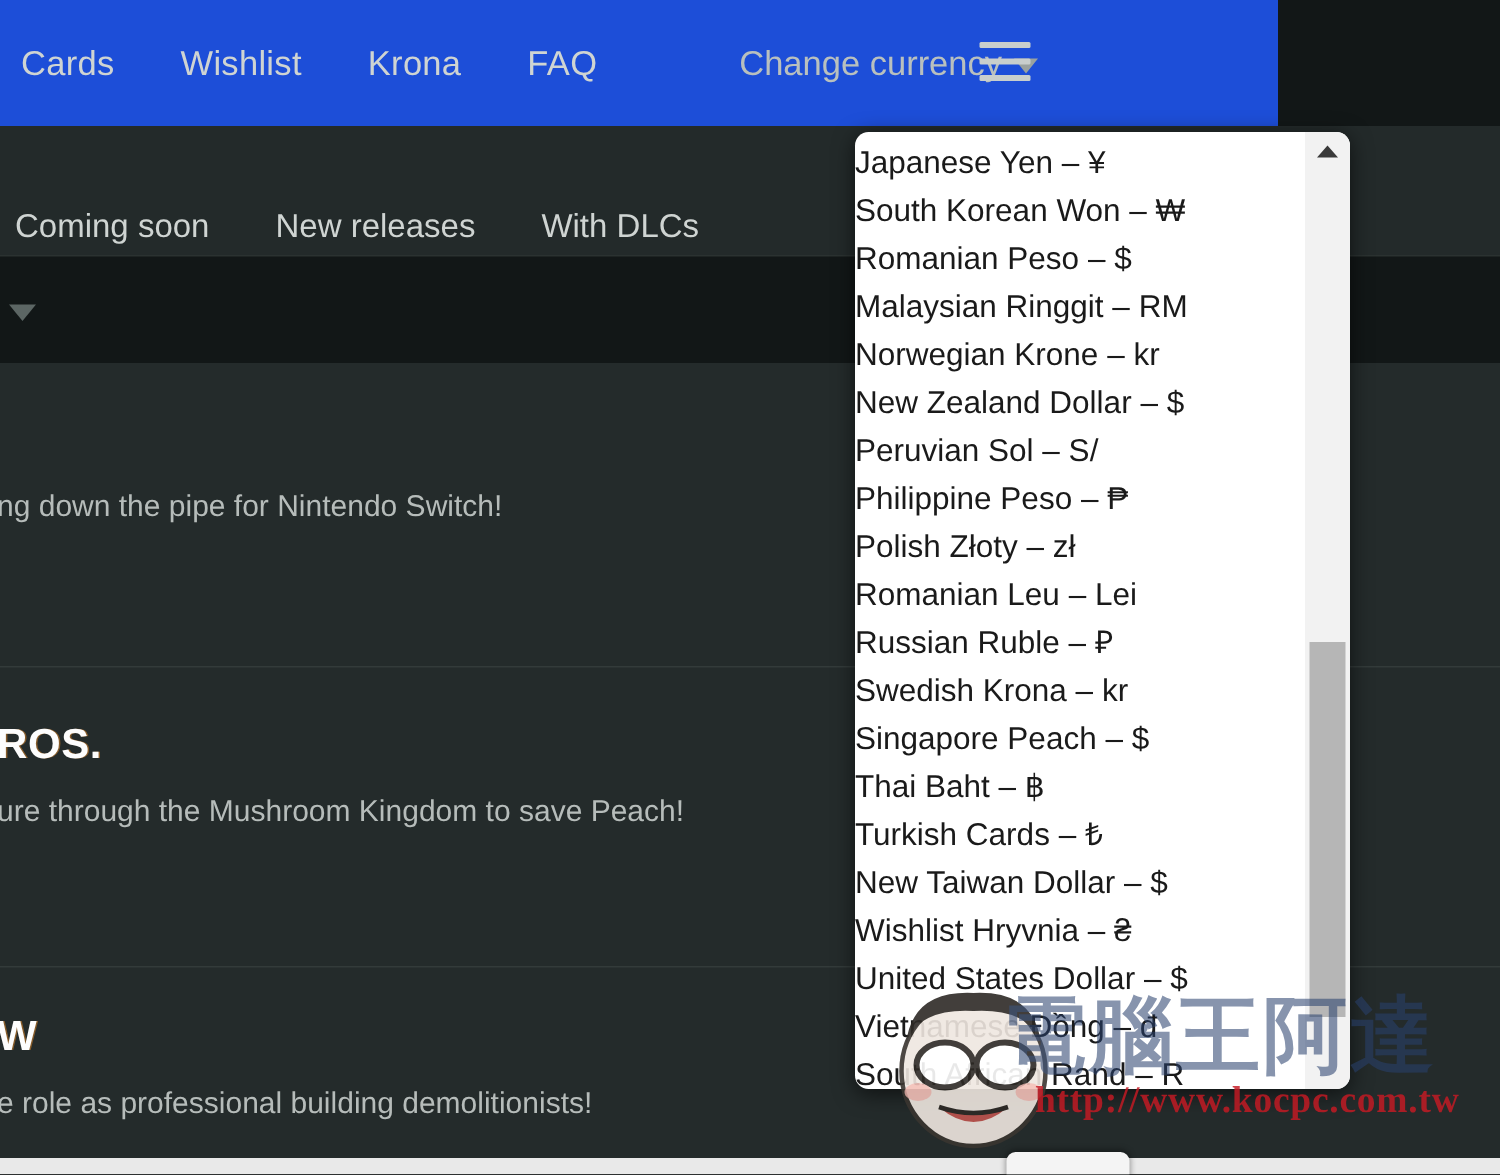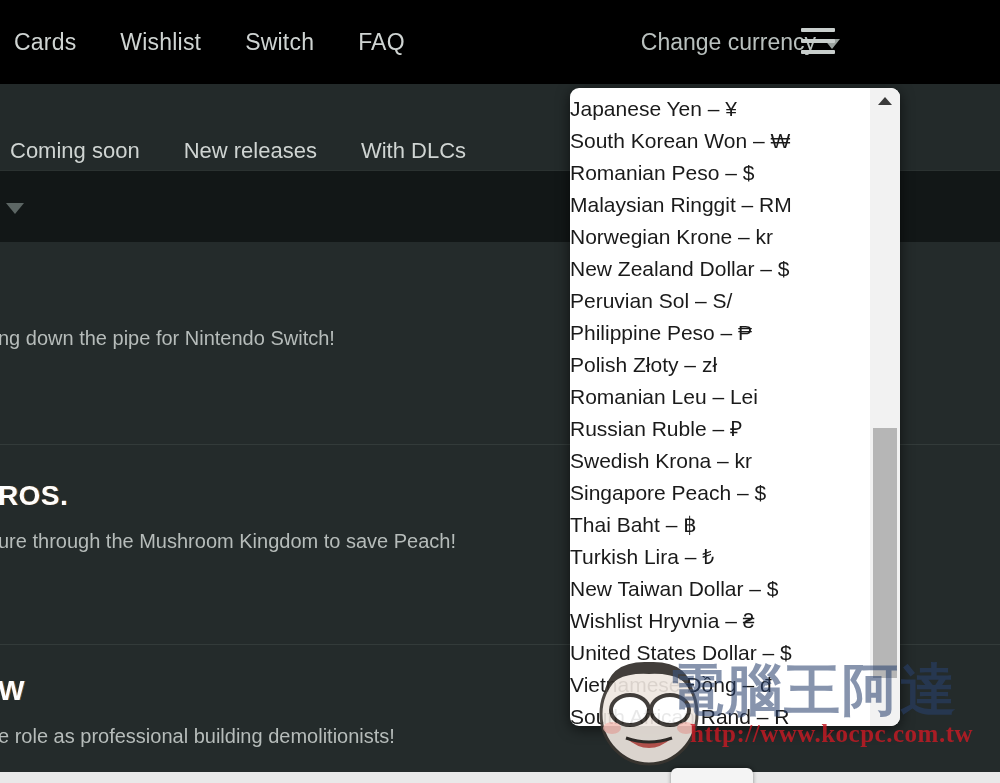--- a/index.html
+++ b/index.html
@@ -20,23 +20,23 @@
     position: absolute;
     inset: 0;
     background: #121717;
     overflow: hidden;
   }
 
   
   #topnav {
     position: absolute;
     left: 0; top: 0;
-    width: 1000px;
+    width: 852px;
     height: 84px;
-    background: #000000;
+    background: #1d4ed8;
     display: flex;
     align-items: center;
   }
   #topnav-left {
     display: flex;
     align-items: center;
     margin-left: -8px;
   }
   .topnav-link {
     color: #cfd4d2;
@@ -302,21 +302,21 @@
 </style>
 </head>
 <body>
 
 <div id="page">
 
   <div id="topnav">
     <div id="topnav-left">
       <span class="topnav-link">Cards</span>
       <span class="topnav-link">Wishlist</span>
-      <span class="topnav-link">Switch</span>
+      <span class="topnav-link">Krona</span>
       <span class="topnav-link">FAQ</span>
     </div>
 
     <div id="topnav-right">
       <div id="change-currency">
         <span>Change currency</span>
         <span class="caret-down"></span>
       </div>
     </div>
 
@@ -366,21 +366,21 @@
       <div class="currency-item">Norwegian Krone – kr</div>
       <div class="currency-item">New Zealand Dollar – $</div>
       <div class="currency-item">Peruvian Sol – S/</div>
       <div class="currency-item">Philippine Peso – ₱</div>
       <div class="currency-item">Polish Złoty – zł</div>
       <div class="currency-item">Romanian Leu – Lei</div>
       <div class="currency-item">Russian Ruble – ₽</div>
       <div class="currency-item">Swedish Krona – kr</div>
       <div class="currency-item">Singapore Peach – $</div>
       <div class="currency-item">Thai Baht – ฿</div>
-      <div class="currency-item">Turkish Lira – ₺</div>
+      <div class="currency-item">Turkish Cards – ₺</div>
       <div class="currency-item">New Taiwan Dollar – $</div>
       <div class="currency-item">Wishlist Hryvnia – ₴</div>
       <div class="currency-item">United States Dollar – $</div>
       <div class="currency-item">Vietnamese Đồng – đ</div>
       <div class="currency-item">South African Rand – R</div>
     </div>
 
     <div id="dd-scrollbar">
       <div id="dd-scroll-up">
           <i></i>

